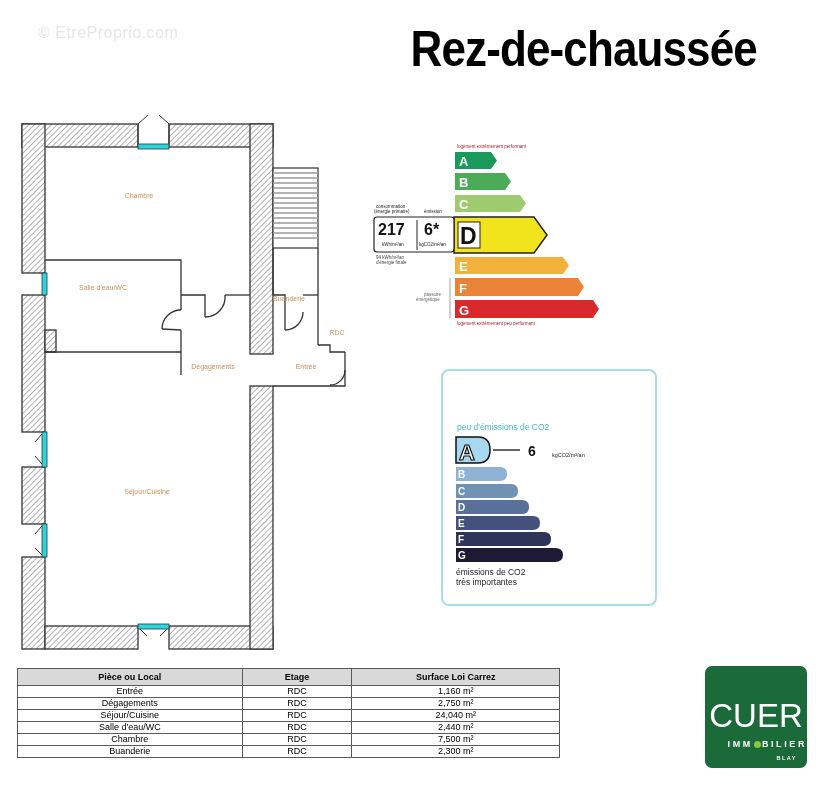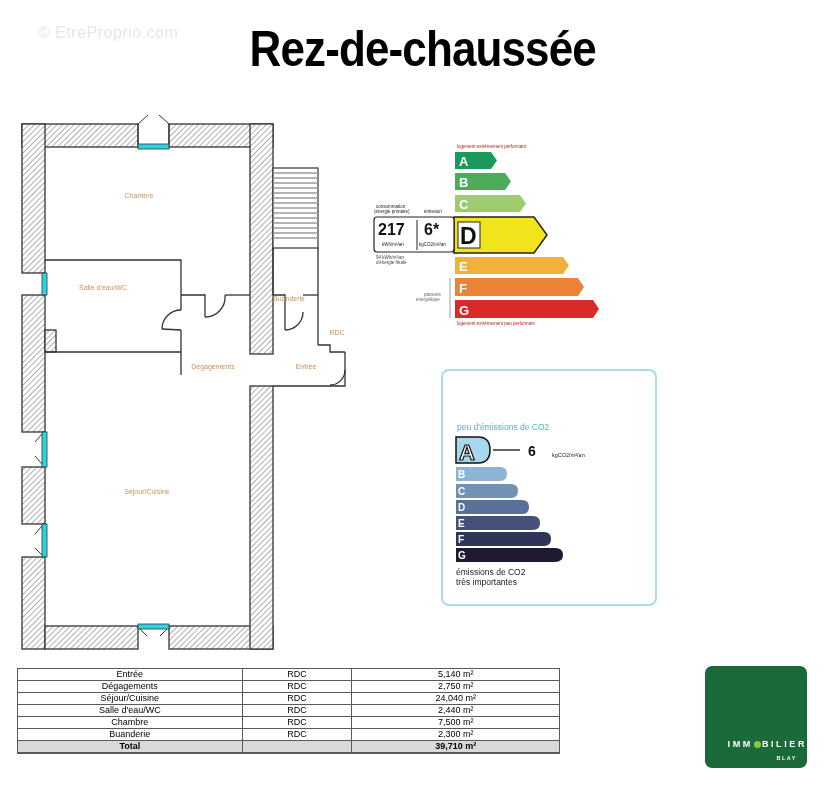--- a/index.html
+++ b/index.html
@@ -1,19 +1,19 @@
 <!DOCTYPE html>
 <html><head>
 <meta charset="utf-8">
 <style>
   html, body { margin:0; padding:0; background:#ffffff; }
   body { width:838px; height:800px; position:relative; overflow:hidden; font-family:"Liberation Sans", sans-serif; color:#000; }
   .abs { position:absolute; }
   .watermark { left:18px; top:24px; font-size:16px; color:#e6e6e6; letter-spacing:0.5px;margin-left:20px; }
-  .title { left:0; width:780px; top:20px; text-align:center; font-size:50px; font-weight:bold; font-family:"Liberation Sans", sans-serif; letter-spacing:-1px; padding-left:0;margin-left:33px; }
+  .title { left:0; width:780px; top:20px; text-align:right; font-size:50px; font-weight:bold; font-family:"Liberation Sans", sans-serif; letter-spacing:-1px; padding-left:0; }
   .title span { display:inline-block; transform:scaleX(0.88); transform-origin:center; margin-left:0; }
   svg text { font-family:"Liberation Sans", sans-serif; }
   .room-label { font-size:7px; fill:#c9925a; }
   
   .tbl { left:17px; top:668px; width:543px; border-collapse:collapse; font-size:9px; }
   .tbl td, .tbl th { border:1px solid #5a5a5a; text-align:center; height:11px; padding:0; line-height:11px; }
   .tbl th { background:#d9d9d9; font-weight:bold; height:16px; line-height:16px; }
   .tbl tr.total td { background:#d9d9d9; font-weight:bold; }
   .tbl tr.total td { border-bottom:2px solid #5a5a5a; }
   .logo { left:705px; top:666px; width:102px; height:102px; background:#1a6a3a; border-radius:7px; color:#fff; text-align:center; }
@@ -201,24 +201,29 @@
   <text x="16" y="220" font-size="8.5" fill="#222">très importantes</text>
 </svg>
 
 <table class="abs tbl">
   <colgroup>
       <col style="width:225px">
       <col style="width:110px">
       <col style="width:208px">
     </colgroup>
   <tbody>
+      <tr>
+    <th>Pièce ou Local</th>
+    <th>Etage</th>
+    <th>Surface Loi Carrez</th>
+  </tr>
   <tr>
     <td>Entrée</td>
     <td>RDC</td>
-    <td>5,140 m²</td>
+    <td>1,160 m²</td>
   </tr>
   <tr>
     <td>Dégagements</td>
     <td>RDC</td>
     <td>2,750 m²</td>
   </tr>
   <tr>
     <td>Séjour/Cuisine</td>
     <td>RDC</td>
     <td>24,040 m²</td>
@@ -230,25 +235,21 @@
   </tr>
   <tr>
     <td>Chambre</td>
     <td>RDC</td>
     <td>7,500 m²</td>
   </tr>
   <tr>
     <td>Buanderie</td>
     <td>RDC</td>
     <td>2,300 m²</td>
-  </tr>
-  <tr class="total">
-    <td>Total</td>
-    <td></td>
-    <td>39,710 m²</td>
   </tr>
 </tbody>
   </table>
 
 <div class="abs logo">
+  <div class="big">CUER</div>
   <div class="sub"><span>IMM</span><span class="dot"></span><span>BILIER</span></div>
   <div class="blay">BLAY</div>
 </div>
 
 </body></html>

